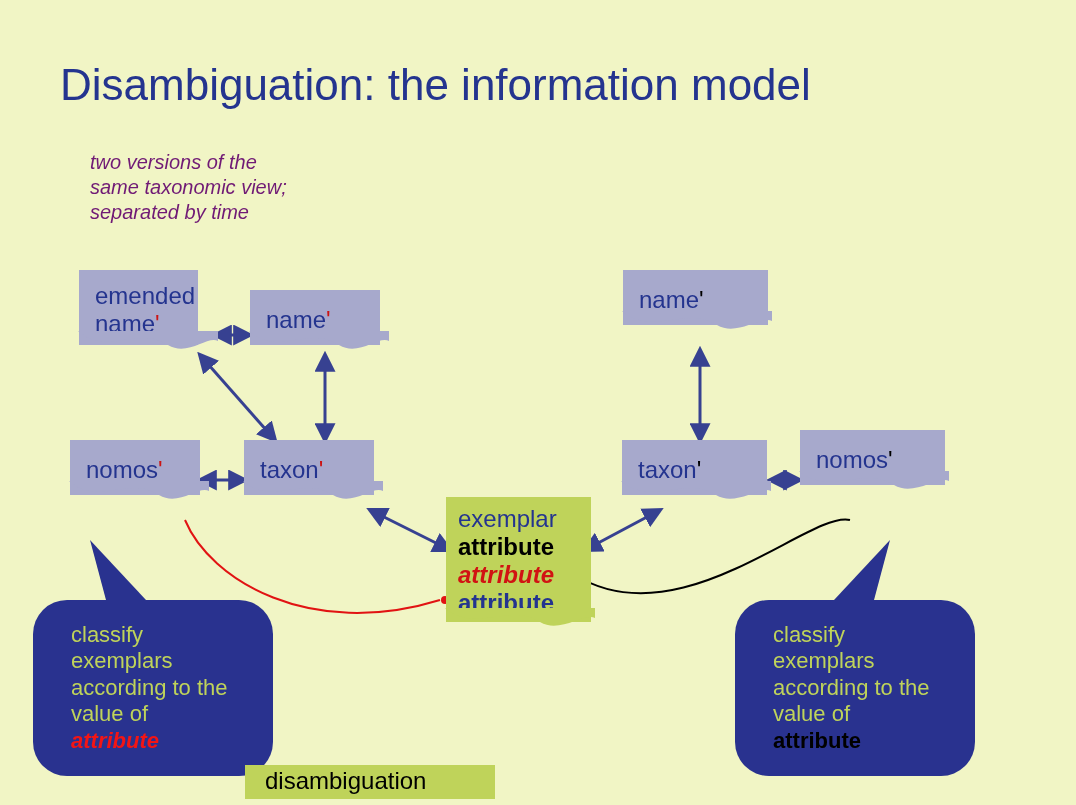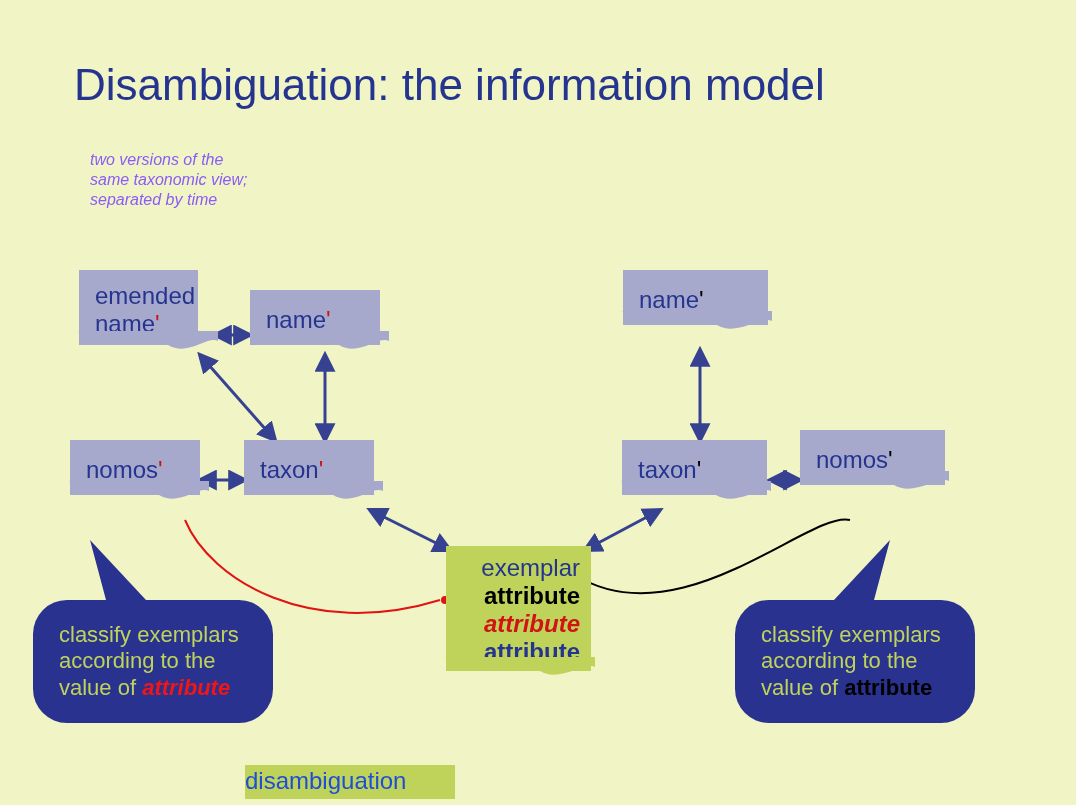--- a/index.html
+++ b/index.html
@@ -16,27 +16,26 @@
     width: 1076px;
     height: 805px;
   }
   .title {
     position: absolute;
     left: 60px;
     top: 60px;
     color: #24348f;
     font-size: 44px;
     font-weight: 400;
-    margin-left: 14px;
   }
   .subhead {
     position: absolute;
-    color: #8b5cf6;
+    color: #701a75;
     font-style: italic;
-    font-size: 16px;
+    font-size: 20px;
     line-height: 1.25;
   }
   svg.arrows {
     position: absolute;
     left: 0; top: 0;
     width: 1076px;
     height: 805px;
     pointer-events: none;
   }
   
@@ -57,34 +56,34 @@
   }
   .doc-green {
     background: #bfd35a;
   }
   
   .callout {
     position: absolute;
     background: #29328f;
     color: #bfd35a;
     border-radius: 34px;
-    padding: 22px 26px;
+    padding: 22px 38px;
     font-size: 22px;
     line-height: 1.2;
     width: 240px;
     box-sizing: border-box;
   }
   .callout .attr-red { color: #f21515; font-weight: 600; }
   .callout .attr-black { color: #000; font-weight: 600; }
   .label-badge {
     position: absolute;
     background: #bfd35a;
-    color: #1d4ed8;
+    color: #000000;
     font-size: 24px;
-    padding: 2px 0 4px;
+    padding: 2px 20px 4px;
   }
   .prime { color: #000; }
   .prime-red { color: #cc1414; }
   .attr-line { display:block; }
   .attr-black { color:#000; font-weight:600; }
   .attr-red   { color:#d11313; font-weight:600; font-style: italic;}
   .attr-under { color:#24348f; font-weight:600; text-decoration: underline; }
 </style>
 </head>
 <body>
@@ -168,21 +167,21 @@
     </svg>
   </div>
 
   <div class="doc" style="left:800px; top:430px; width:145px; height:55px; padding-top:16px;">
     <span>nomos</span><span class="prime">'</span>
     <svg class="tear" viewBox="0 0 150 28" preserveAspectRatio="none">
       <path d="M0,0 C30,26 65,-6 95,14 C115,26 140,4 150,10 L150,0 Z" fill="#a7a9cc"></path>
     </svg>
   </div>
 
-  <div class="doc doc-green" style="left:446px; top:546px; width:145px; height:125px; padding:8px 11px 0 12px;text-align:right;">
+  <div class="doc doc-green" style="left:446px; top:497px; width:145px; height:125px; padding:8px 11px 0 12px;">
     <span style="color:#24348f;">exemplar</span>
     <span class="attr-line attr-black">attribute</span>
     <span class="attr-line attr-red">attribute</span>
     <span class="attr-line attr-under">attribute</span>
     <svg class="tear" viewBox="0 0 150 28" preserveAspectRatio="none">
       <path d="M0,0 C30,26 65,-6 95,14 C115,26 140,4 150,10 L150,0 Z" fill="#bfd35a"></path>
     </svg>
   </div>
 
   <div class="callout" style="left:33px; top:600px;">

